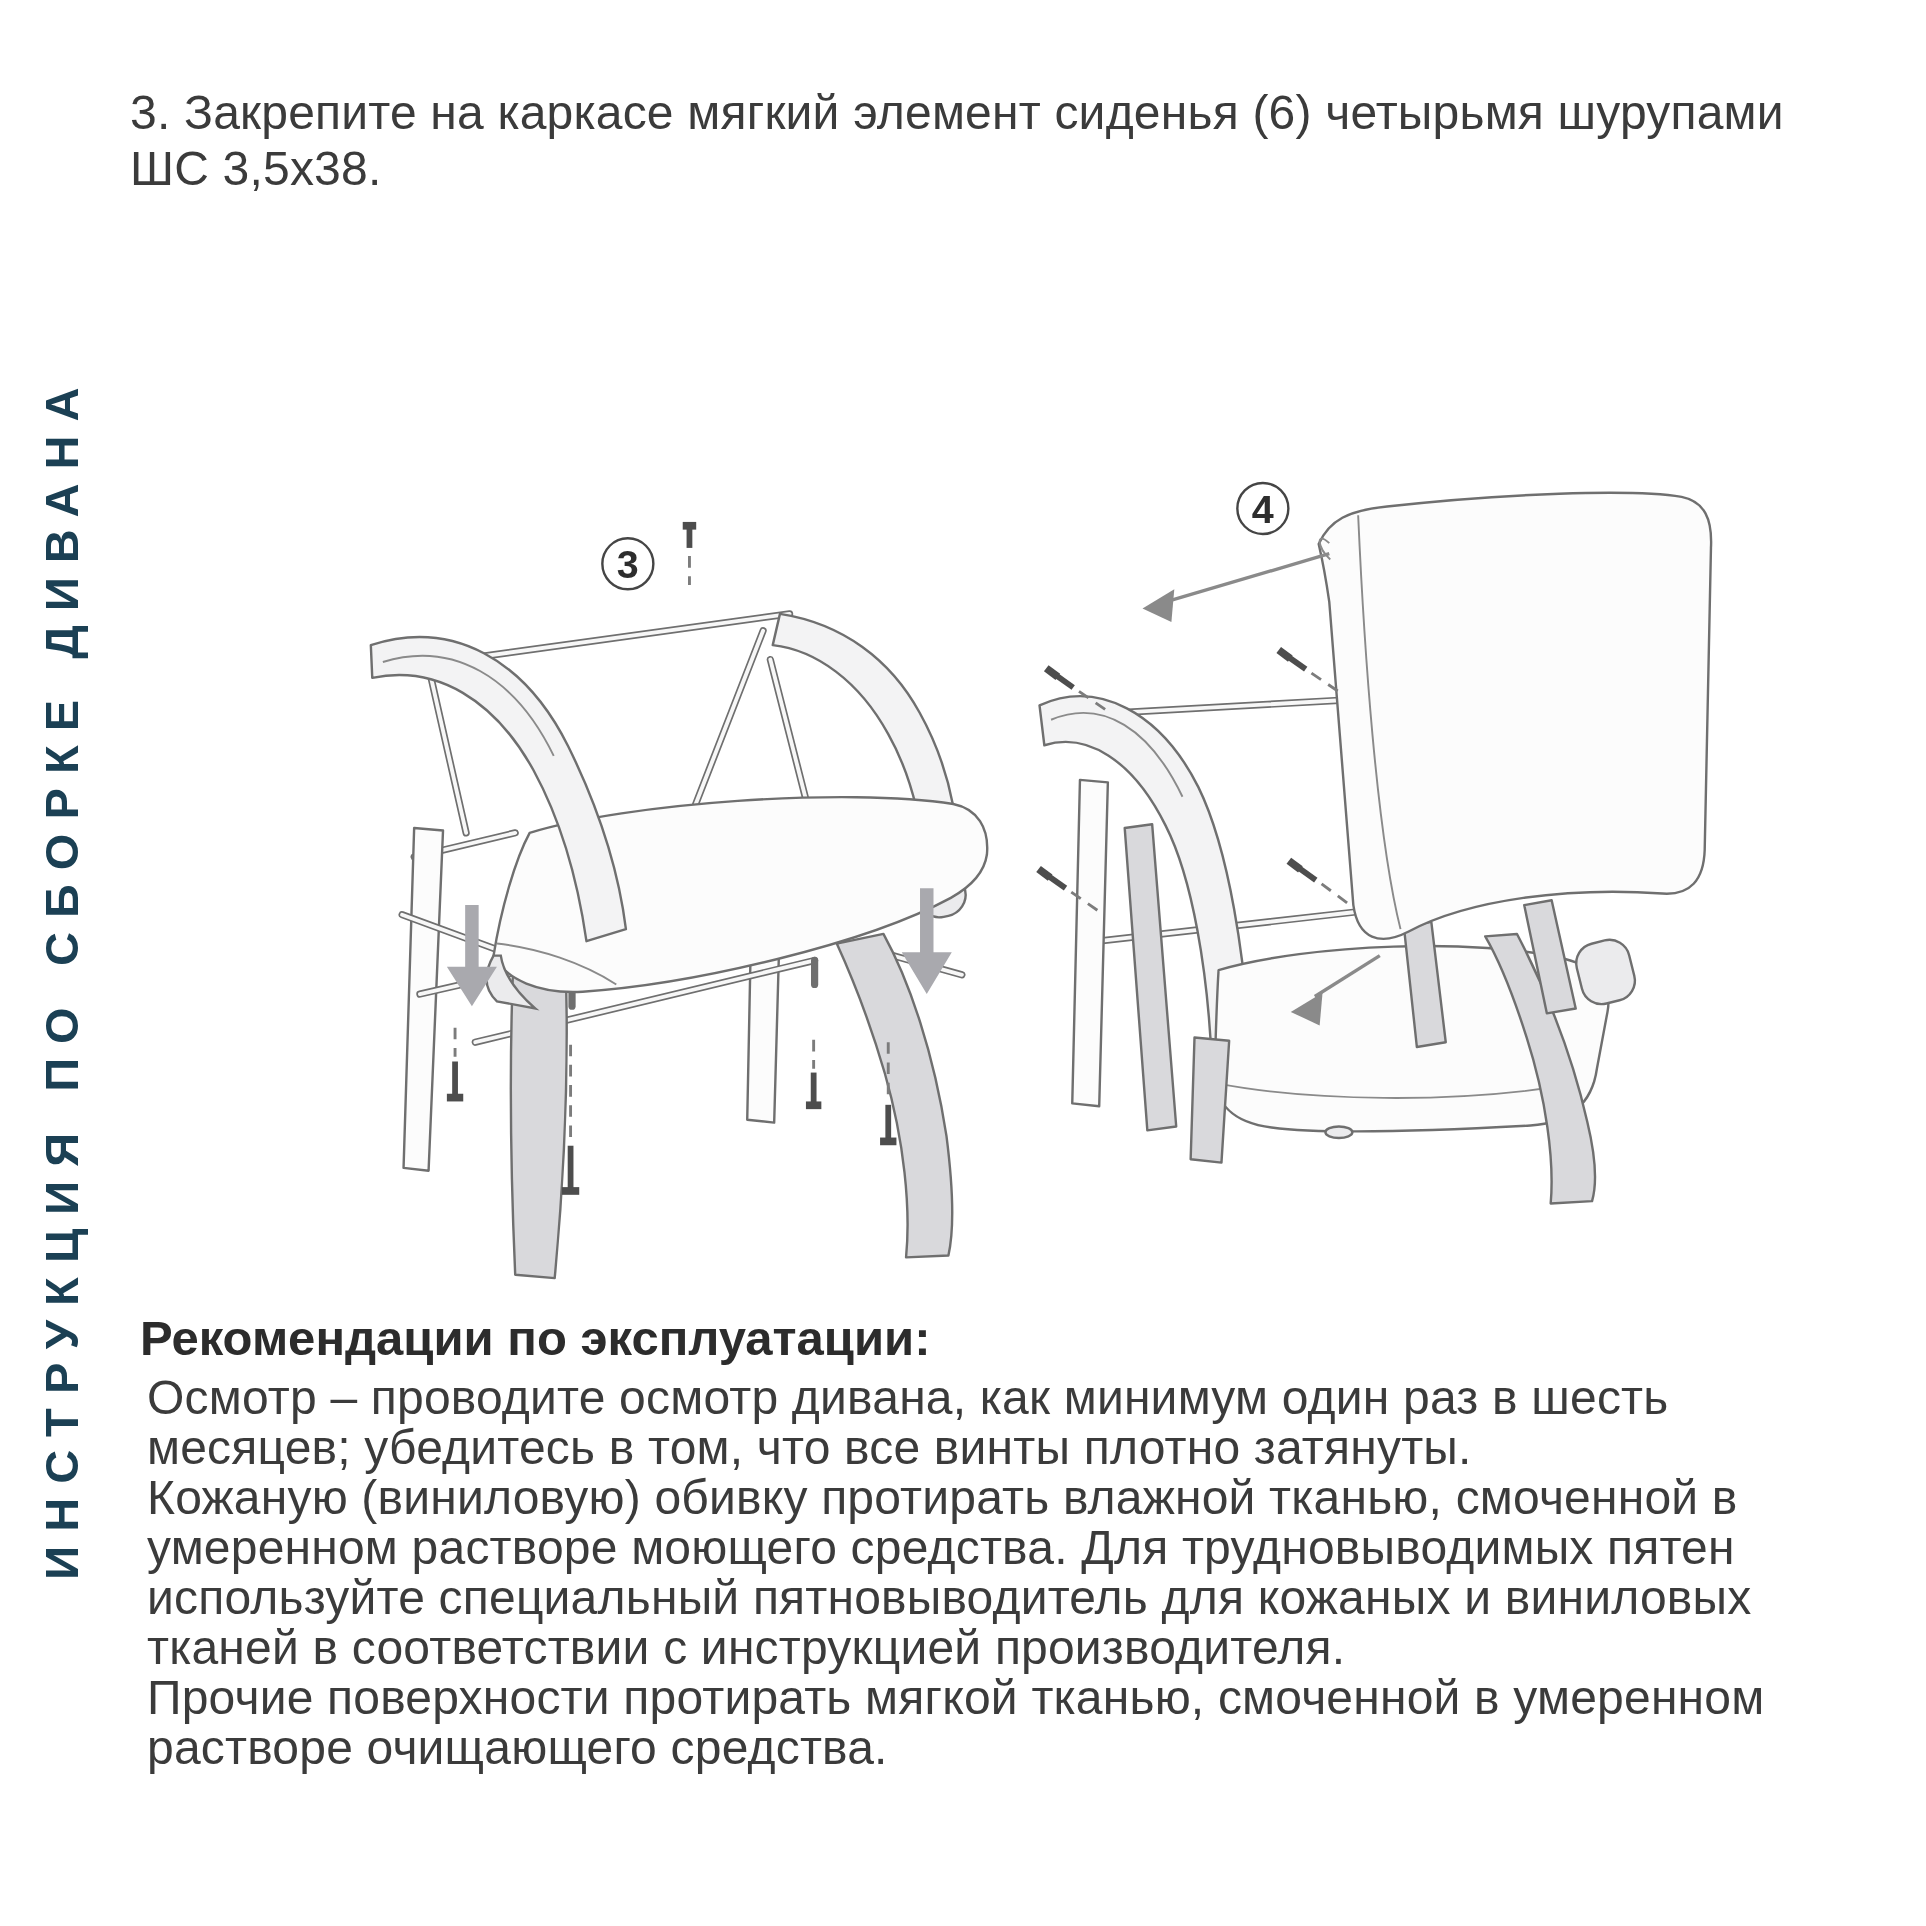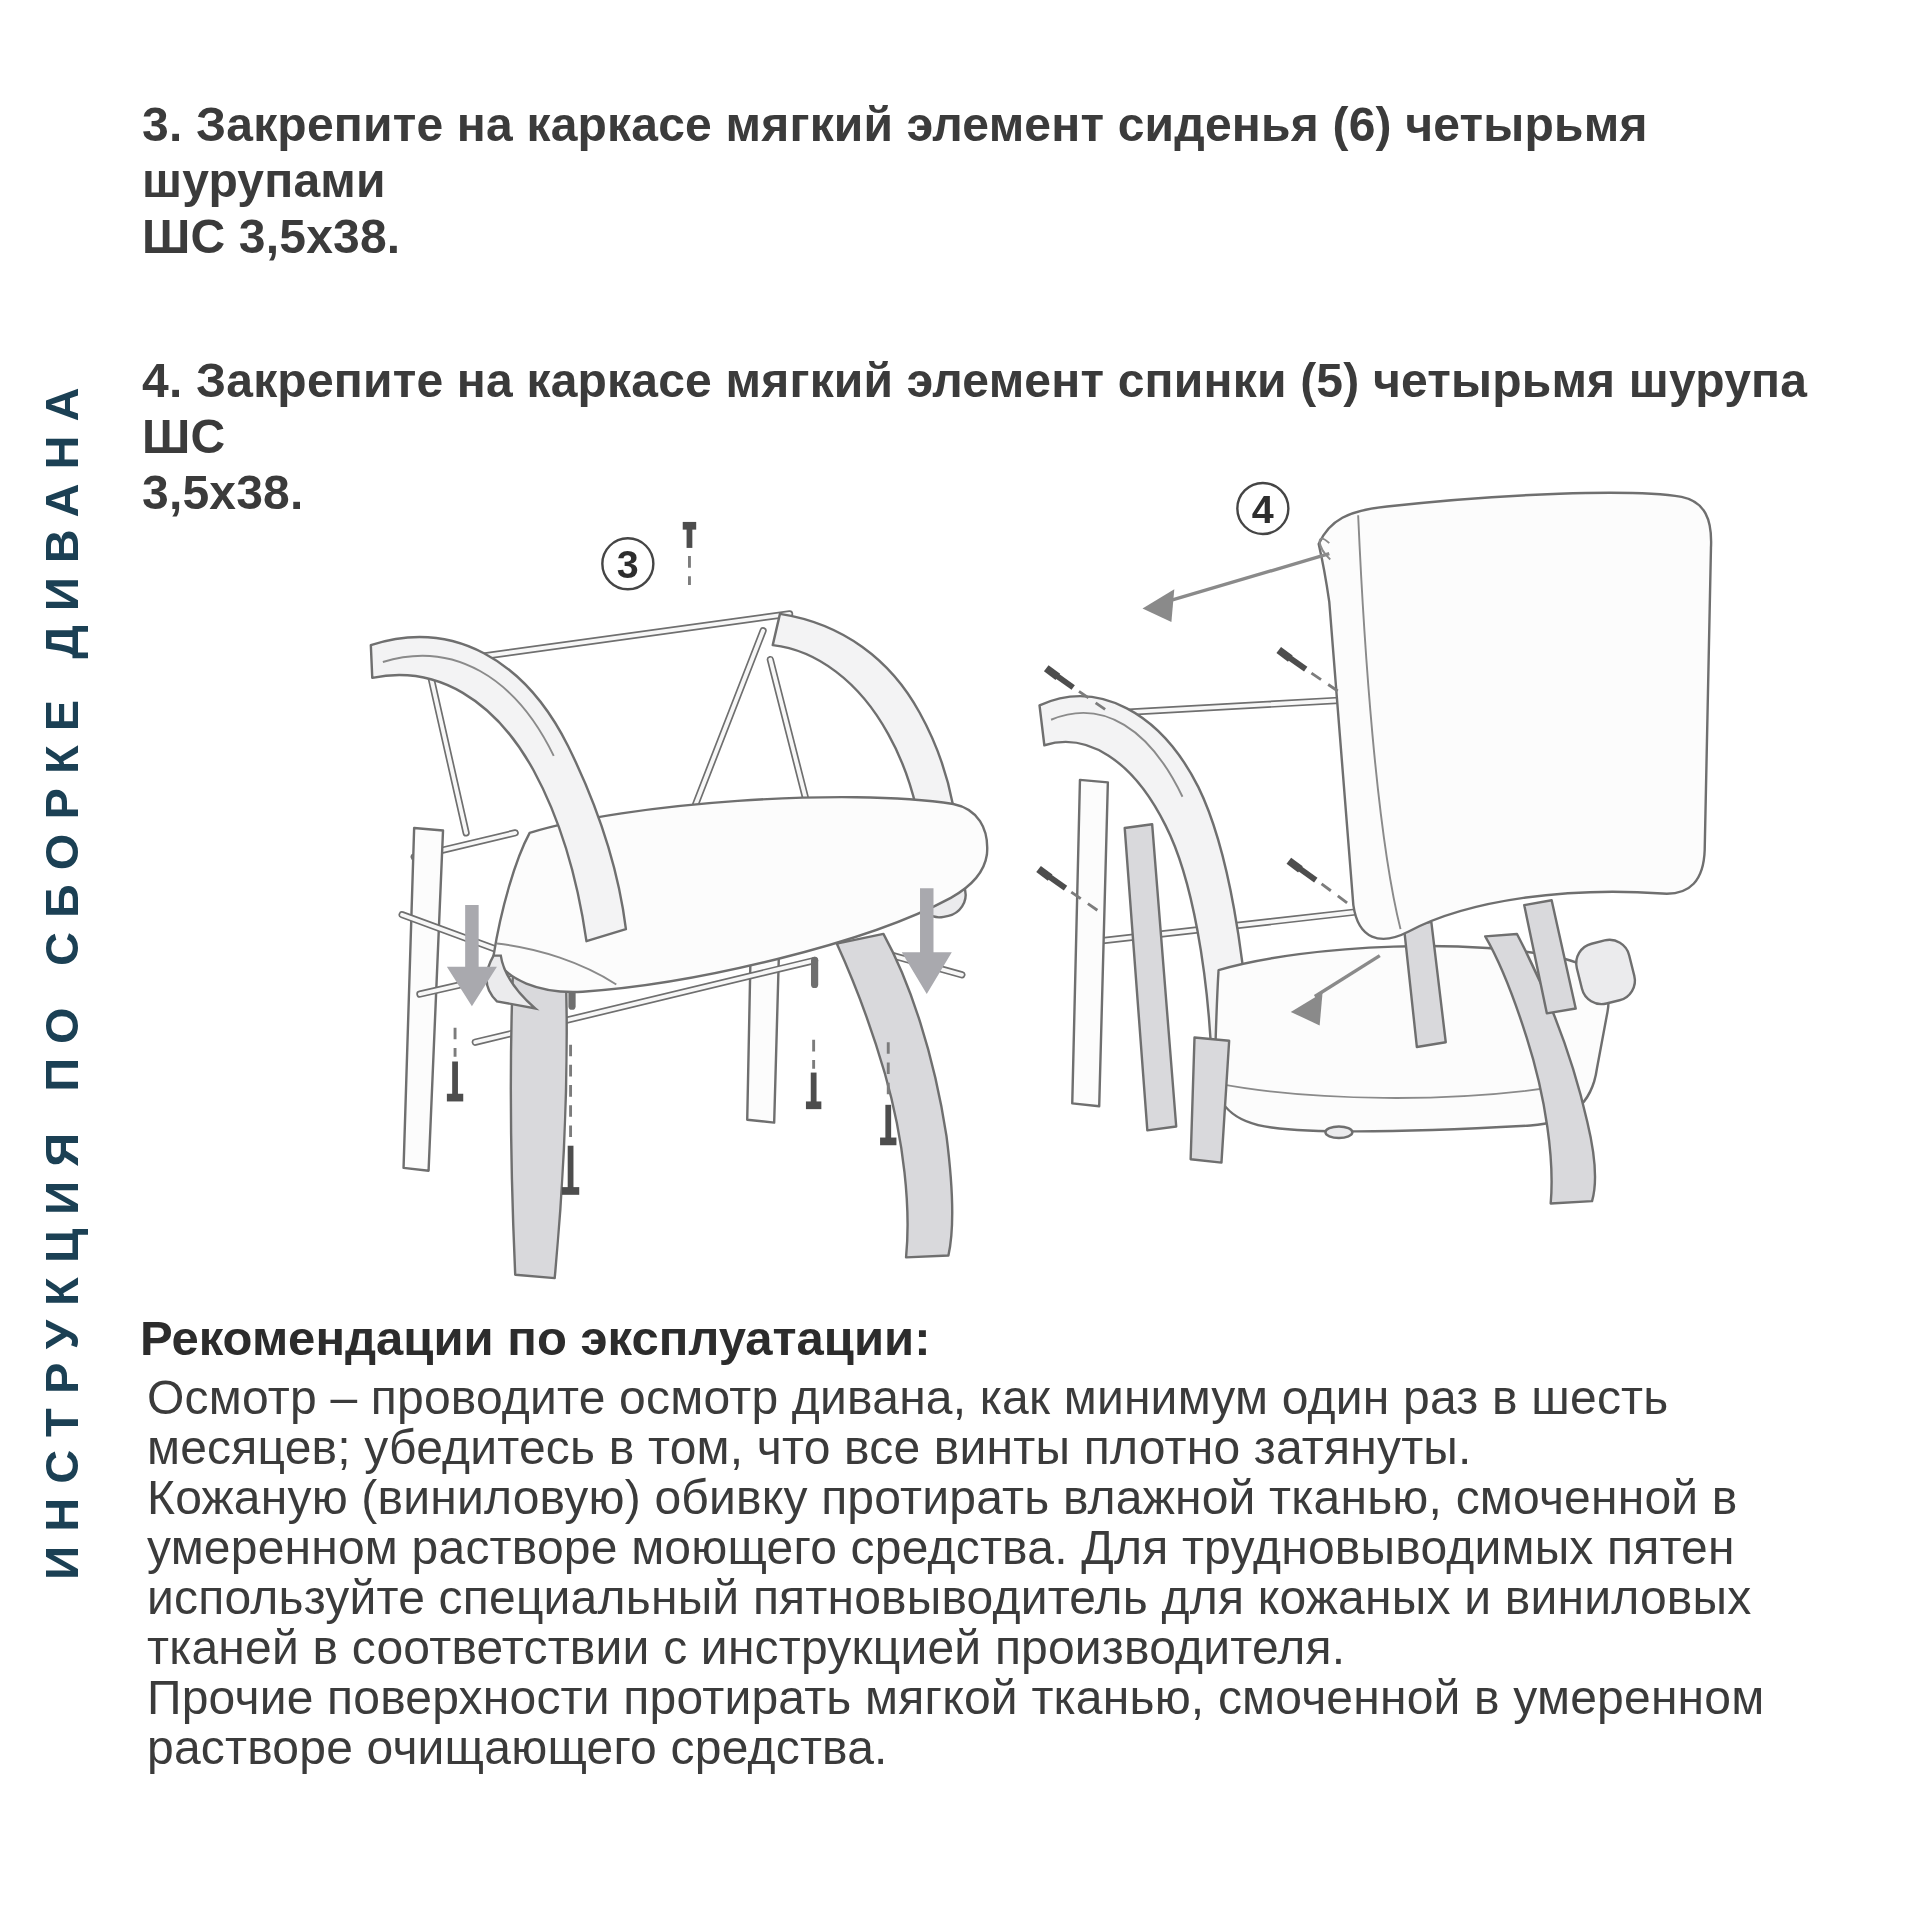--- a/index.html
+++ b/index.html
@@ -4,21 +4,21 @@
 <style>
   html,body{margin:0;padding:0;background:#ffffff;}
   body{width:1926px;height:1926px;position:relative;overflow:hidden;
        font-family:"Liberation Sans","DejaVu Sans",sans-serif;}
 
   .steps-block{
     position:absolute;left:126px;top:25px;width:1791px;
     font-size:48px;line-height:56px;color:#3b3b3b;
     white-space:pre-line;letter-spacing:0.2px;
   }
-  .step-par{white-space:pre-line;margin:16px;padding:0;font-weight:bold;}
+  .step-par{white-space:pre-line;margin:4px;padding:0;}
 
   .vertical-title{
     position:absolute;left:28px;top:1618px;width:1283px;height:68px;
     transform:rotate(-90deg);transform-origin:0 0;
     font-size:47px;font-weight:bold;letter-spacing:0.30em;
     color:#1b4054;text-align:center;line-height:68px;white-space:nowrap;
   }
 
   .reco-block{position:absolute;left:140px;top:1311px;width:1796px;color:#3b3b3b;}
   .reco-heading{font-size:49px;font-weight:bold;color:#2c2c2c;
@@ -45,22 +45,20 @@
   .badge{fill:#ffffff;stroke:#454545;stroke-width:5;}
   .badgetext{font-family:"Liberation Sans","DejaVu Sans",sans-serif;
     font-size:82px;font-weight:bold;fill:#2d2d2d;text-anchor:middle;}
 </style>
 </head>
 <body>
 
 <div class="steps-block">
   <p class="step-par">3. Закрепите на каркасе мягкий элемент сиденья (6) четырьмя шурупами
 ШС 3,5х38.</p>
-  <p class="step-par">4. Закрепите на каркасе мягкий элемент спинки (5) четырьмя шурупа ШС
-3,5х38.</p>
 </div>
 
 <div class="vertical-title">ИНСТРУКЦИЯ ПО СБОРКЕ ДИВАНА</div>
 
 <svg class="diagram" style="left:356px;top:520px;" width="665" height="799" viewBox="0 0 1380 1660">
 
   <g>
     <line class="tube-o" x1="140" y1="300" x2="900" y2="195"></line>
     <line class="tube-i" x1="140" y1="300" x2="900" y2="195"></line>
     <line class="tube-o" x1="150" y1="305" x2="228" y2="650"></line>

